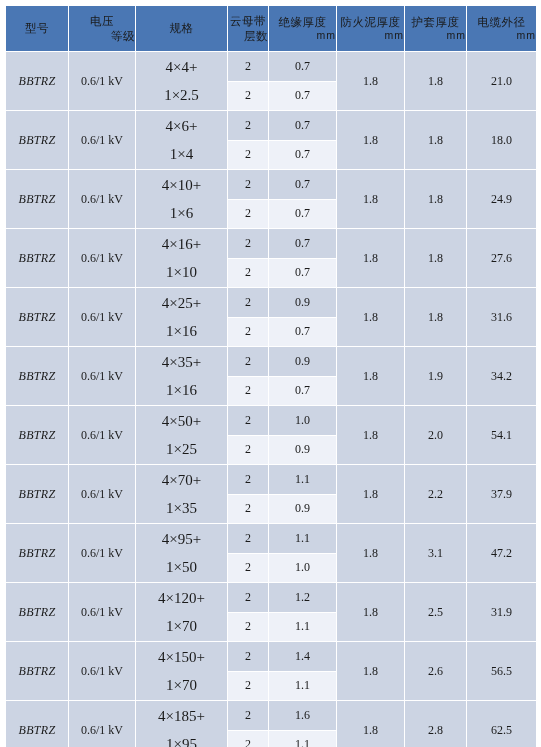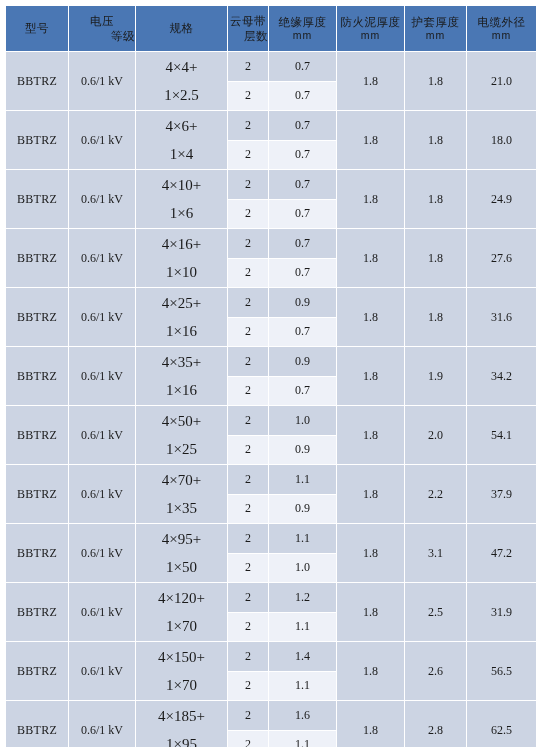--- a/index.html
+++ b/index.html
@@ -41,40 +41,41 @@
     height: 45px;
     font-size: 11.5px;
     line-height: 1.25;
     font-family: "Liberation Sans", "DejaVu Sans", sans-serif;
     letter-spacing: 0.5px;
   }
   thead th .hdr-unit {
     display: block;
     font-size: 10.5px;
     letter-spacing: 1px;
+    text-align: right;
   }
   thead th .hdr-l1 { display: block; }
   thead th .hdr-l2 { display: block; text-align: right; }
 
   
   tbody td {
     font-size: 12px;
     height: 28.5px;
   }
   .c-model, .c-voltage, .c-spec,
   .c-clay, .c-sheath, .c-outer {
     background: #ccd4e3;
   }
   .c-spec .spec-l1,
   .c-spec .spec-l2 {
     display: block;
     line-height: 1.9;
   }
   .c-spec { font-size: 15px; }
-  .c-model { font-size: 12px; letter-spacing: 0.3px; }
+  .c-model { font-size: 12px; letter-spacing: 0.3px; font-style: italic; }
   .c-voltage { font-size: 12px; }
 
   
   tr.sub-a .c-mica,
   tr.sub-a .c-insul {
     background: #ccd4e3;
   }
   tr.sub-b .c-mica,
   tr.sub-b .c-insul {
     background: #eef1f8;

